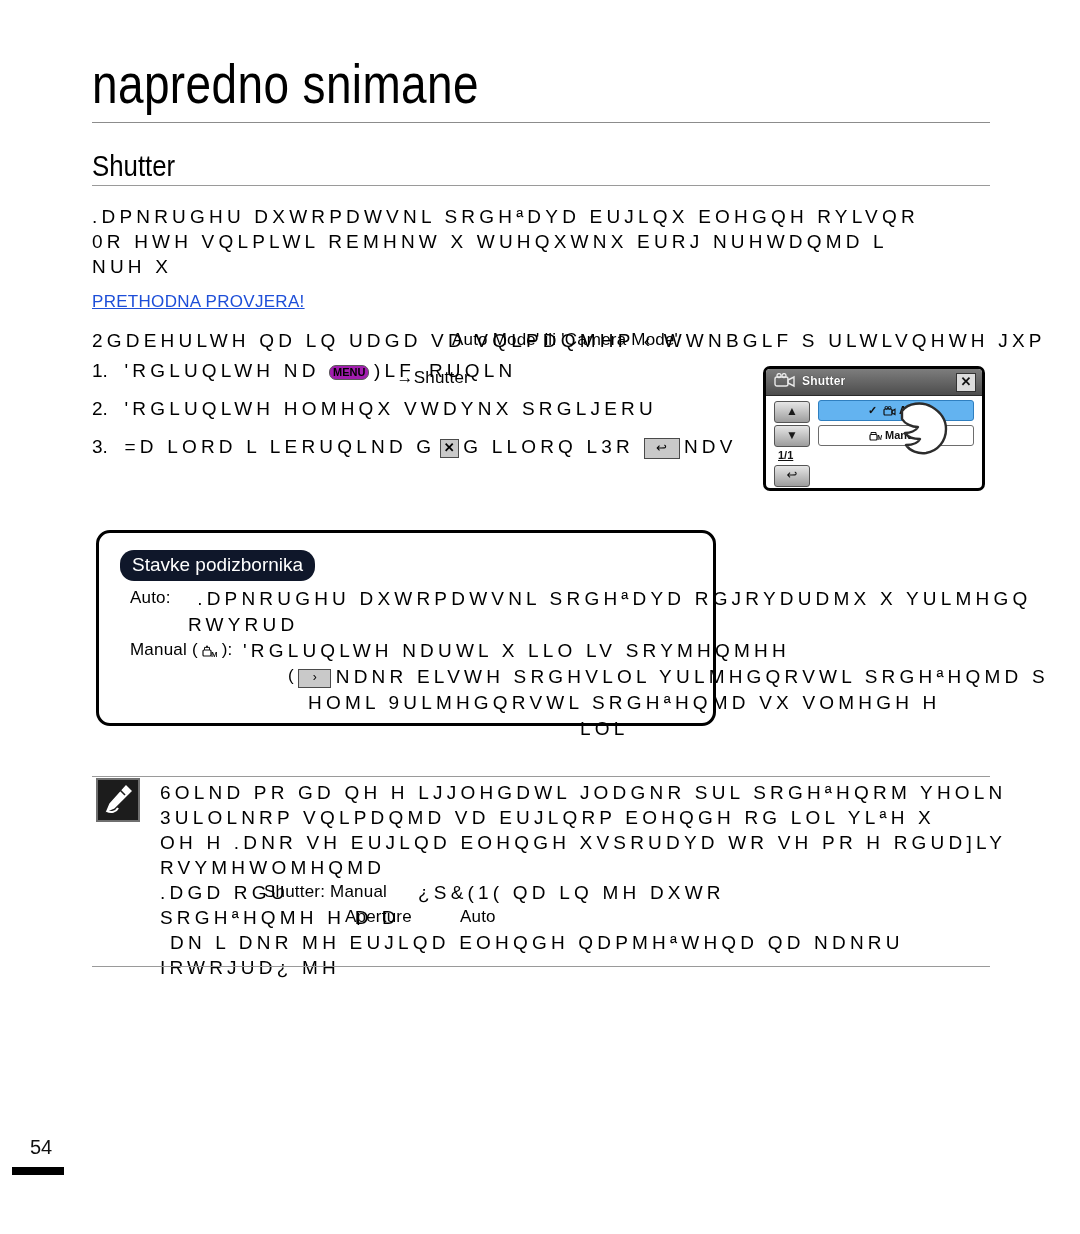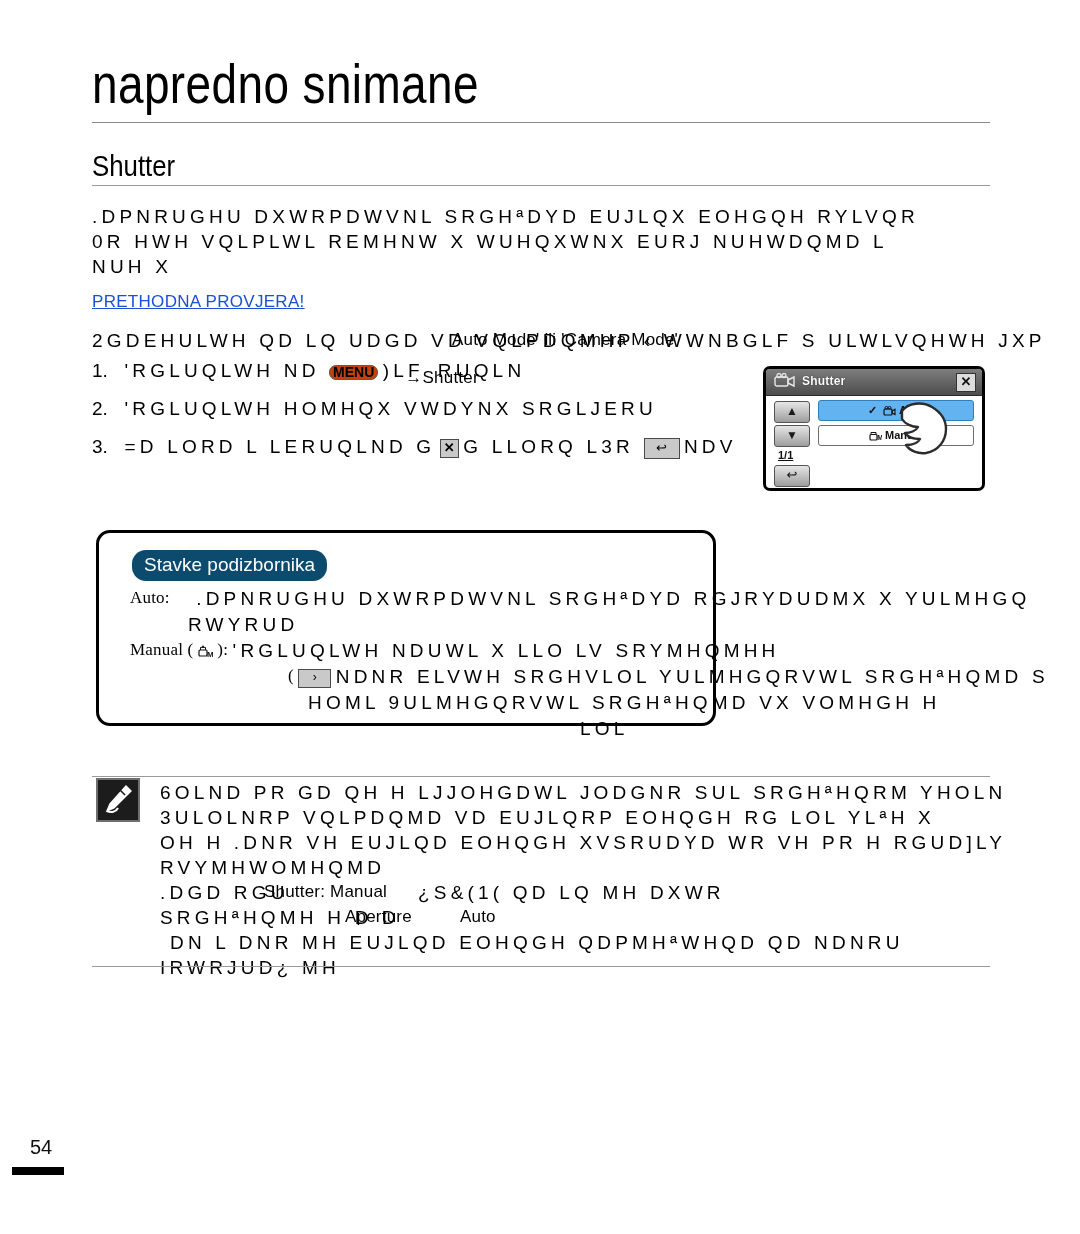--- a/index.html
+++ b/index.html
@@ -109,24 +109,24 @@
     display: inline-block;
     width: 28px;
     font-size: 19px;
     letter-spacing: 0;
     vertical-align: top;
   }
 
   
   .btn-menu {
     display: inline-block;
-    background: #c2410c;
+    background: #a21caf;
     border: 1px solid #5a5a5a;
     border-radius: 7px;
-    font-size: 14px;
+    font-size: 11px;
     font-weight: bold;
     letter-spacing: 0;
     padding: 1px 3px 1px 3px;
     line-height: 11px;
     vertical-align: middle;
     font-family: "Liberation Sans", sans-serif;
   }
   .btn-x {
     display: inline-block;
     width: 17px;
@@ -293,43 +293,42 @@
     left: 96px;
     top: 530px;
     width: 620px;
     height: 196px;
     border: 3px solid #000;
     border-radius: 14px;
     box-sizing: border-box;
   }
   .submenu-label {
     position: absolute;
-    left: 132px;
+    left: 120px;
     top: 550px;
-    background: #0c4a6e;
+    background: #0f172a;
     color: #ffffff;
     font-size: 19px;
     line-height: 26px;
     padding: 2px 12px 3px 12px;
     white-space: nowrap;
     border-radius: 14px;
   }
   .submenu-body {
     position: absolute;
     left: 130px;
     top: 588px;
     width: 960px;
   }
   .sm-row { position: relative; height: 26px; white-space: nowrap; }
   .sm-key {
     display: inline-block;
     font-size: 17px;
     letter-spacing: 0.2px;
     vertical-align: top;
-    font-family: Liberation Serif, serif;
   }
 
   
   .note-rule-top {
     position: absolute;
     left: 92px;
     top: 776px;
     width: 898px;
     height: 1px;
     background: #9a9a9a;
@@ -490,21 +489,21 @@
       <span class="sm-key">Manual (</span>
       <span class="icon-manual">
         <svg width="15" height="13" viewBox="0 0 15 13">
           <rect x="1" y="5" width="8" height="6" rx="1" fill="none" stroke="#111" stroke-width="1.2"></rect>
           <path d="M2.5 5 L2.5 2.4 L7.5 2.4 L7.5 5" fill="none" stroke="#111" stroke-width="1"></path>
           <circle cx="5" cy="1.4" r="1" fill="#111"></circle>
           <text x="9" y="11.5" font-size="8" font-family="Liberation Sans, sans-serif" font-weight="bold" fill="#111">M</text>
         </svg>
       </span>
       <span class="sm-key">):</span>
-      <span class="gtext" style="">'RGLUQLWH NDUWL X LLO LV SRYMHQMHH</span>
+      <span class="gtext" style="margin-left:6px;">'RGLUQLWH NDUWL X LLO LV SRYMHQMHH</span>
     </div>
 
     <div class="sm-row" style="padding-left:158px;">
       <span class="sm-key">(</span>
       <span class="btn-arrow">›</span>
       <span class="gtext" style="">NDNR ELVWH SRGHVLOL YULMHGQRVWL SRGHªHQMD S</span>
     </div>
 
     <div class="sm-row" style="padding-left:178px;">
       <span class="gtext">HOML 9ULMHGQRVWL SRGHªHQMD VX VOMHGH H</span>

